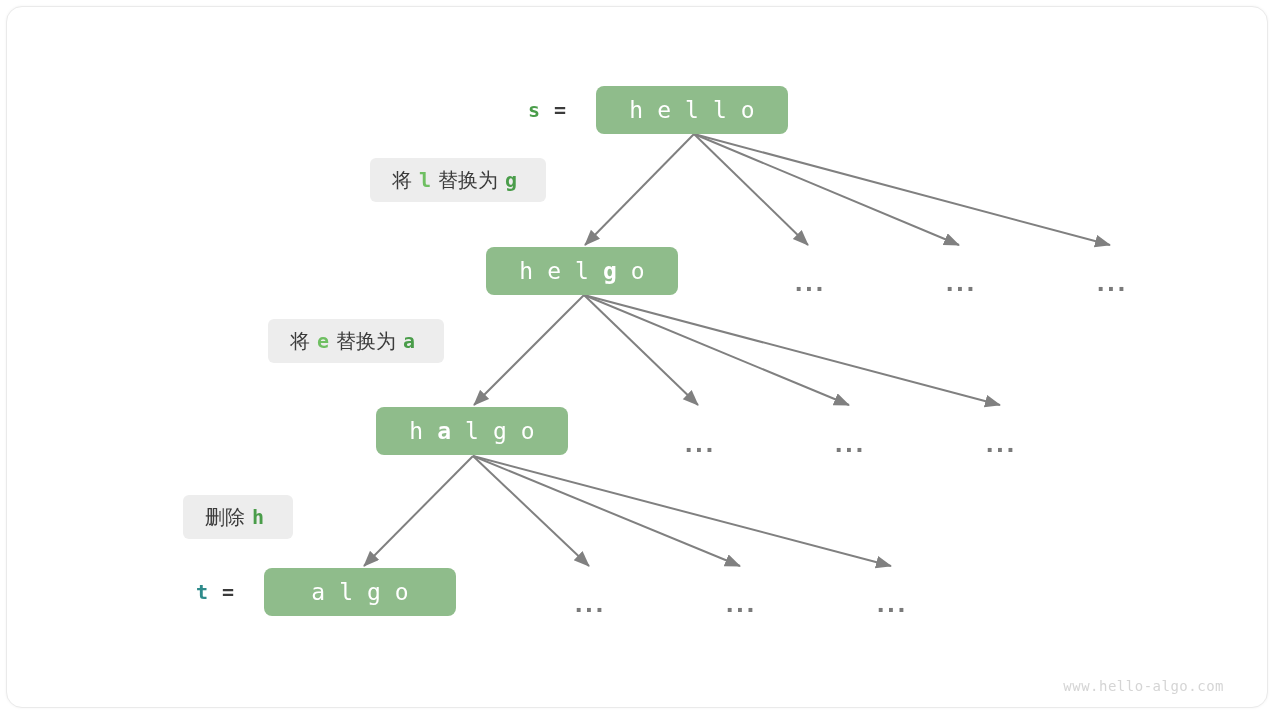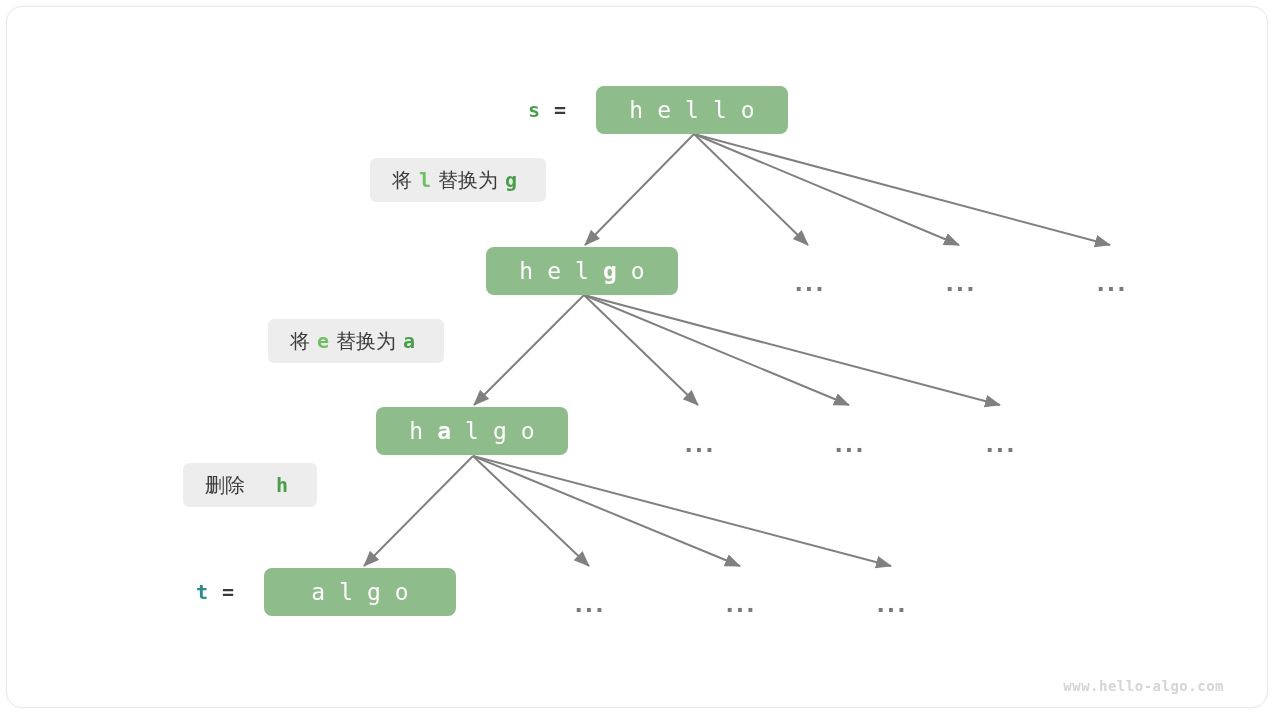--- a/index.html
+++ b/index.html
@@ -117,21 +117,20 @@
 
   
   #watermark {
     position: absolute;
     right: 56px;
     bottom: 26px;
     font-family: "DejaVu Sans Mono", monospace;
     font-size: 14px;
     color: #d5d5d5;
     letter-spacing: 0.5px;
-    font-weight: bold;
   }
 </style>
 </head>
 <body>
 
 <div id="canvas">
   <div id="frame"></div>
 
   <svg id="arrows" viewBox="0 0 1280 720" xmlns="http://www.w3.org/2000/svg">
     <defs>
@@ -196,21 +195,21 @@
       <div class="node" style="left: 264px; top: 568px; width: 192px; background: rgb(143, 188, 139);">
         <span class="ch">a</span>
         <span class="ch">l</span>
         <span class="ch">g</span>
         <span class="ch">o</span>
       </div>
       <div class="var-label" style="left: 196px; top: 568px;">
         <span class="vname" style="color: rgb(46, 139, 139);">t</span>
         <span class="veq">=</span>
       </div>
-      <div class="op-chip" style="left: 183px; top: 463px; background: rgb(237, 237, 237); gap: 24px;">
+      <div class="op-chip" style="left: 183px; top: 495px; background: rgb(237, 237, 237);">
         <span class="cn">删除</span>
         <span class="mono" style="color: rgb(74, 157, 74);">h</span>
       </div>
       <div class="ellipsis" style="left: 810px; top: 284px; color: rgb(122, 122, 122);">...</div>
       <div class="ellipsis" style="left: 961px; top: 284px; color: rgb(122, 122, 122);">...</div>
       <div class="ellipsis" style="left: 1112px; top: 284px; color: rgb(122, 122, 122);">...</div>
       <div class="ellipsis" style="left: 700px; top: 445px; color: rgb(122, 122, 122);">...</div>
       <div class="ellipsis" style="left: 850px; top: 445px; color: rgb(122, 122, 122);">...</div>
       <div class="ellipsis" style="left: 1001px; top: 445px; color: rgb(122, 122, 122);">...</div>
       <div class="ellipsis" style="left: 590px; top: 605px; color: rgb(122, 122, 122);">...</div>

